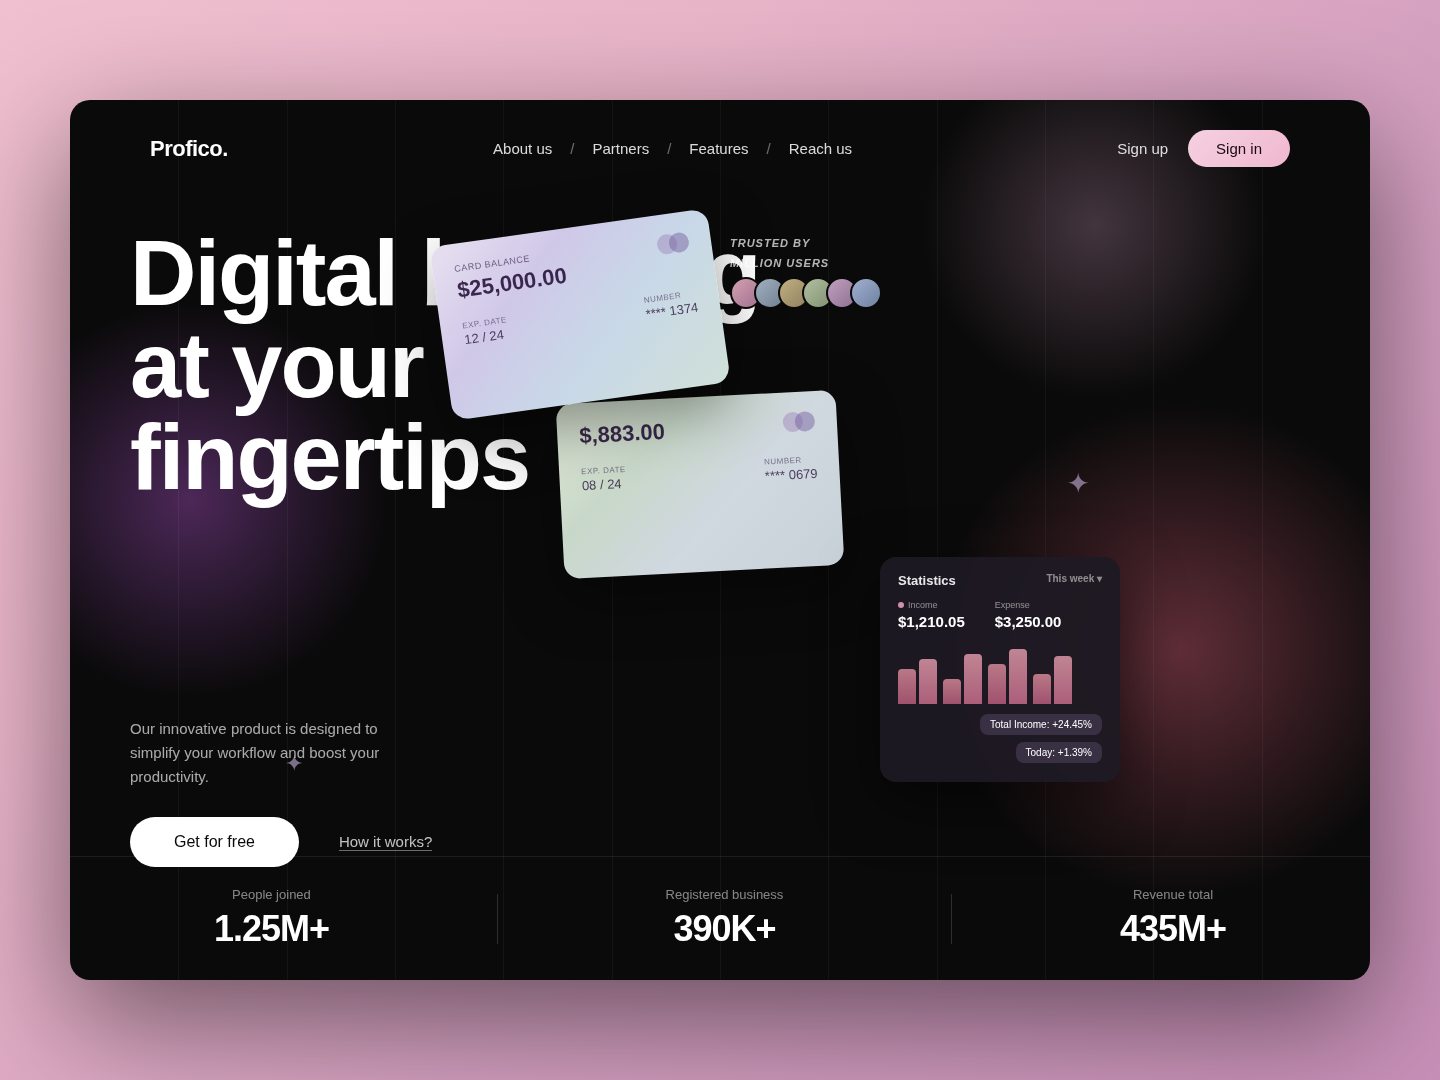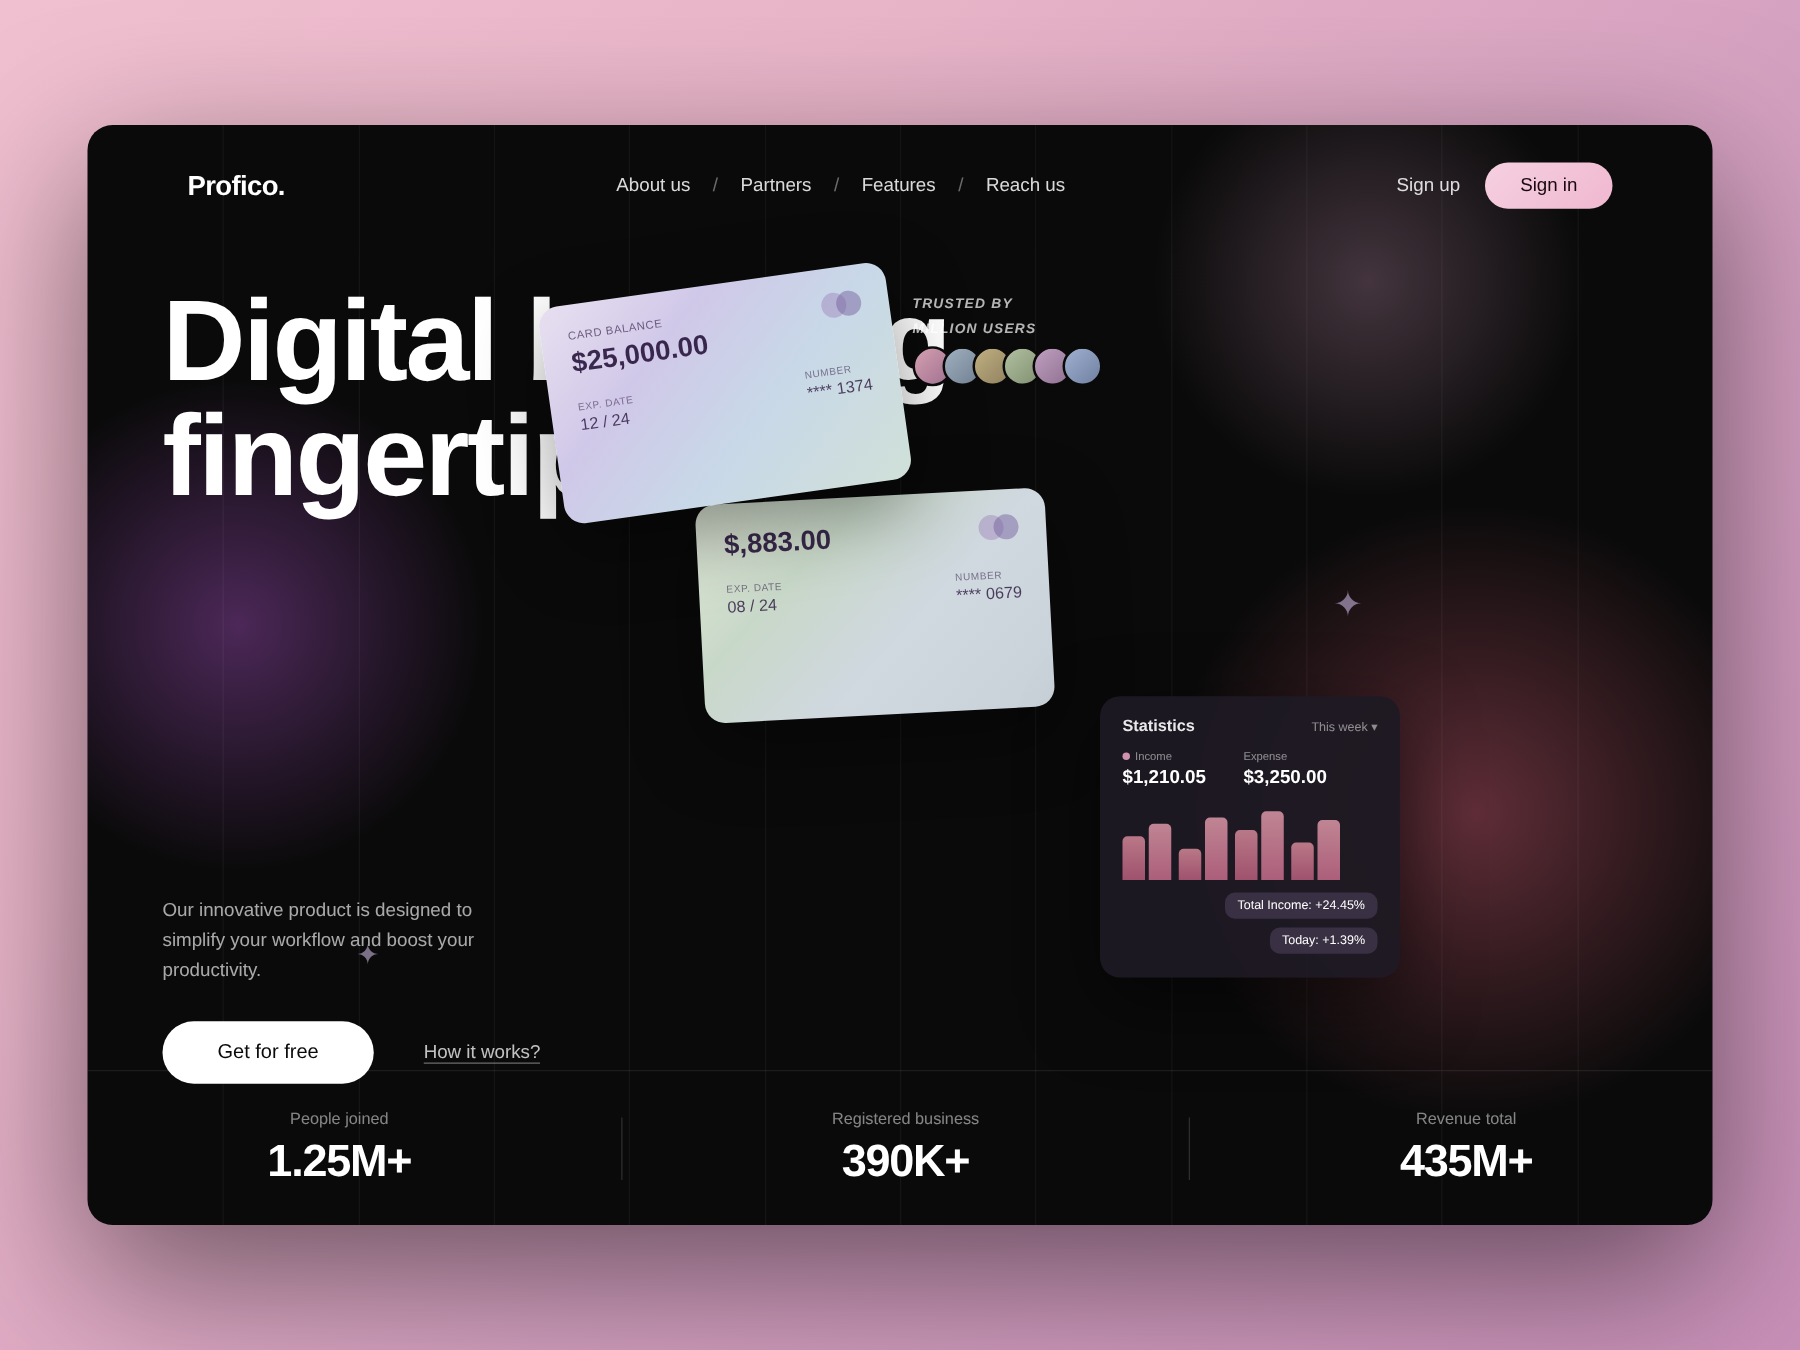--- a/index.html
+++ b/index.html
@@ -307,34 +307,35 @@
       background: rgba(30,25,35,0.95);
       border-radius: 16px;
       padding: 16px 18px;
       z-index: 10;
       box-shadow: 0 20px 60px rgba(0,0,0,0.5);
     }
 
     .stats-header {
       display: flex;
       justify-content: space-between;
-      align-items: flex-end;
+      align-items: flex-start;
       margin-bottom: 12px;
       gap: 27px;
     }
 
     .stats-title {
       color: rgba(255,255,255,0.9);
       font-size: 13px;
       font-weight: 600;
     }
 
     .stats-period {
       color: rgba(255,255,255,0.5);
       font-size: 10px;
+      font-weight: bold;
     }
 
     .stats-row {
       display: flex;
       gap: 30px;
       margin-bottom: 14px;
     }
 
     .stats-col-label {
       font-size: 9px;
@@ -550,20 +551,21 @@
       <button class="nav-signin">Sign in</button>
     </div>
   </nav>
 
   <div class="main-content">
     <div class="content-wrapper">
 
       <div class="hero-text-block">
         <div class="hero-headline">
           <div>Digital banking</div>
+          <div>at your</div>
           <div>fingertips</div>
         </div>
       </div>
 
       <div class="trusted-section">
         <div class="trusted-label">TRUSTED BY</div>
         <div class="trusted-label">MILLION USERS</div>
         <div class="trusted-avatars">
           <div class="avatar-circle"></div>
           <div class="avatar-circle"></div>

